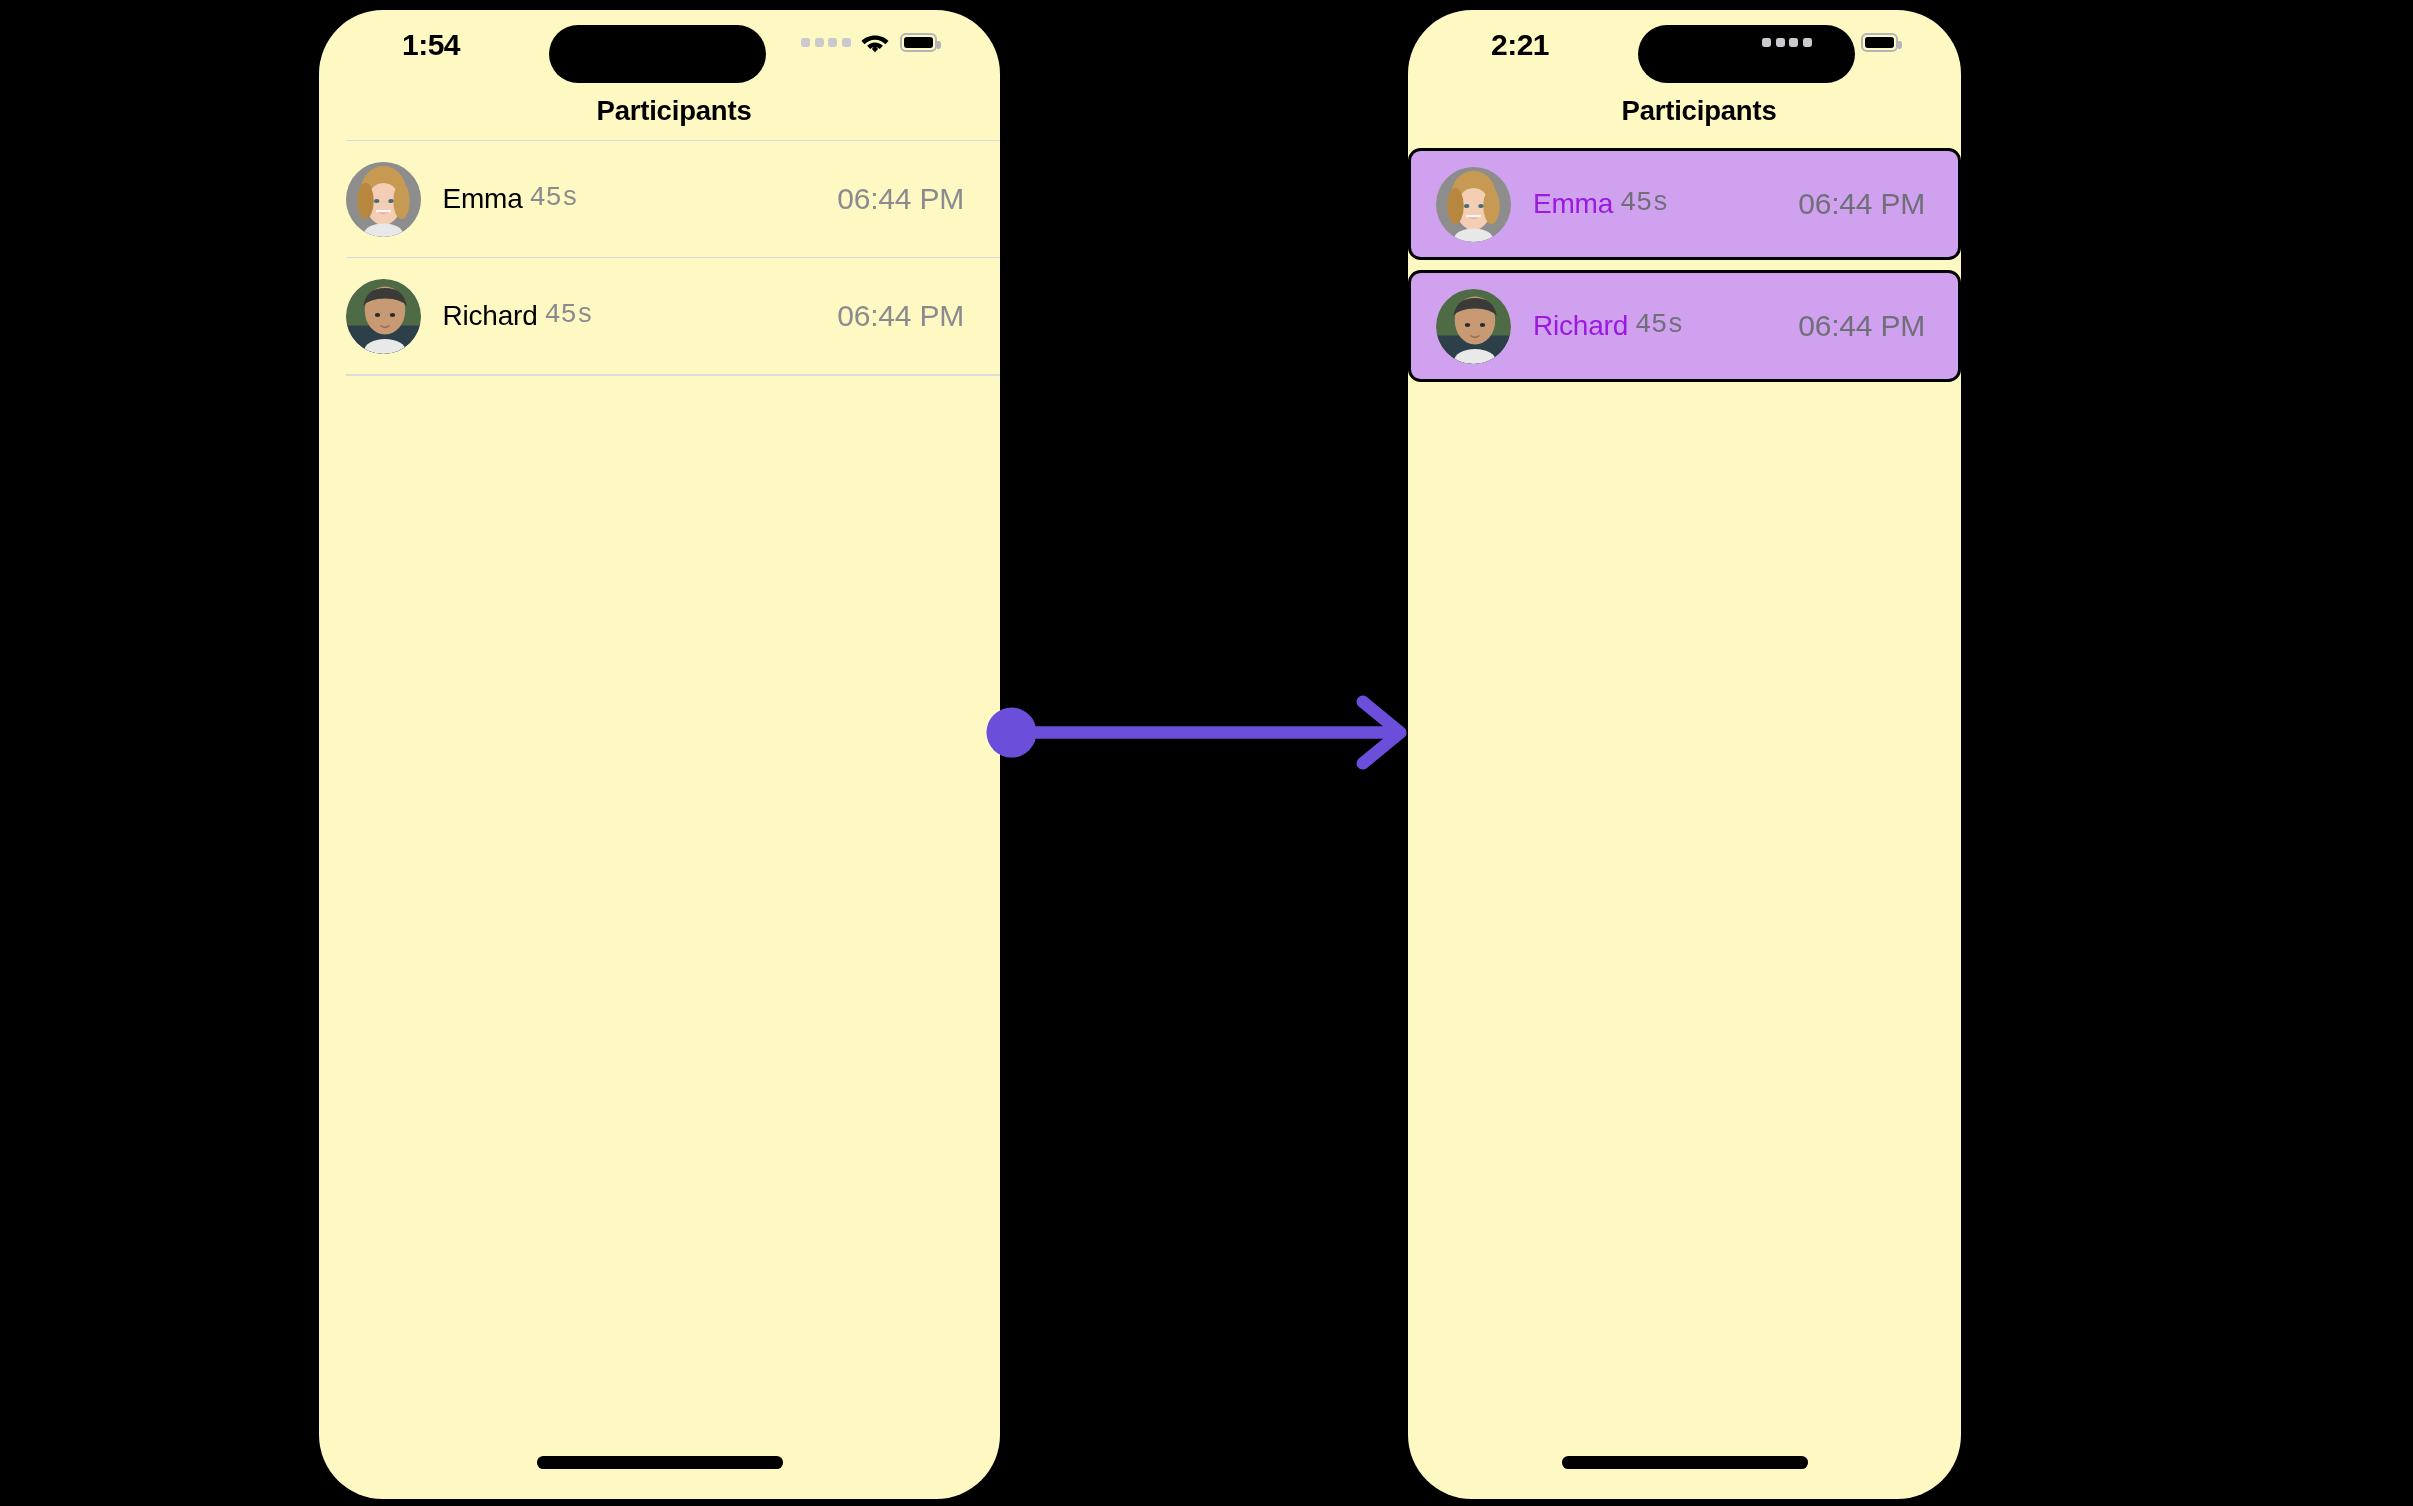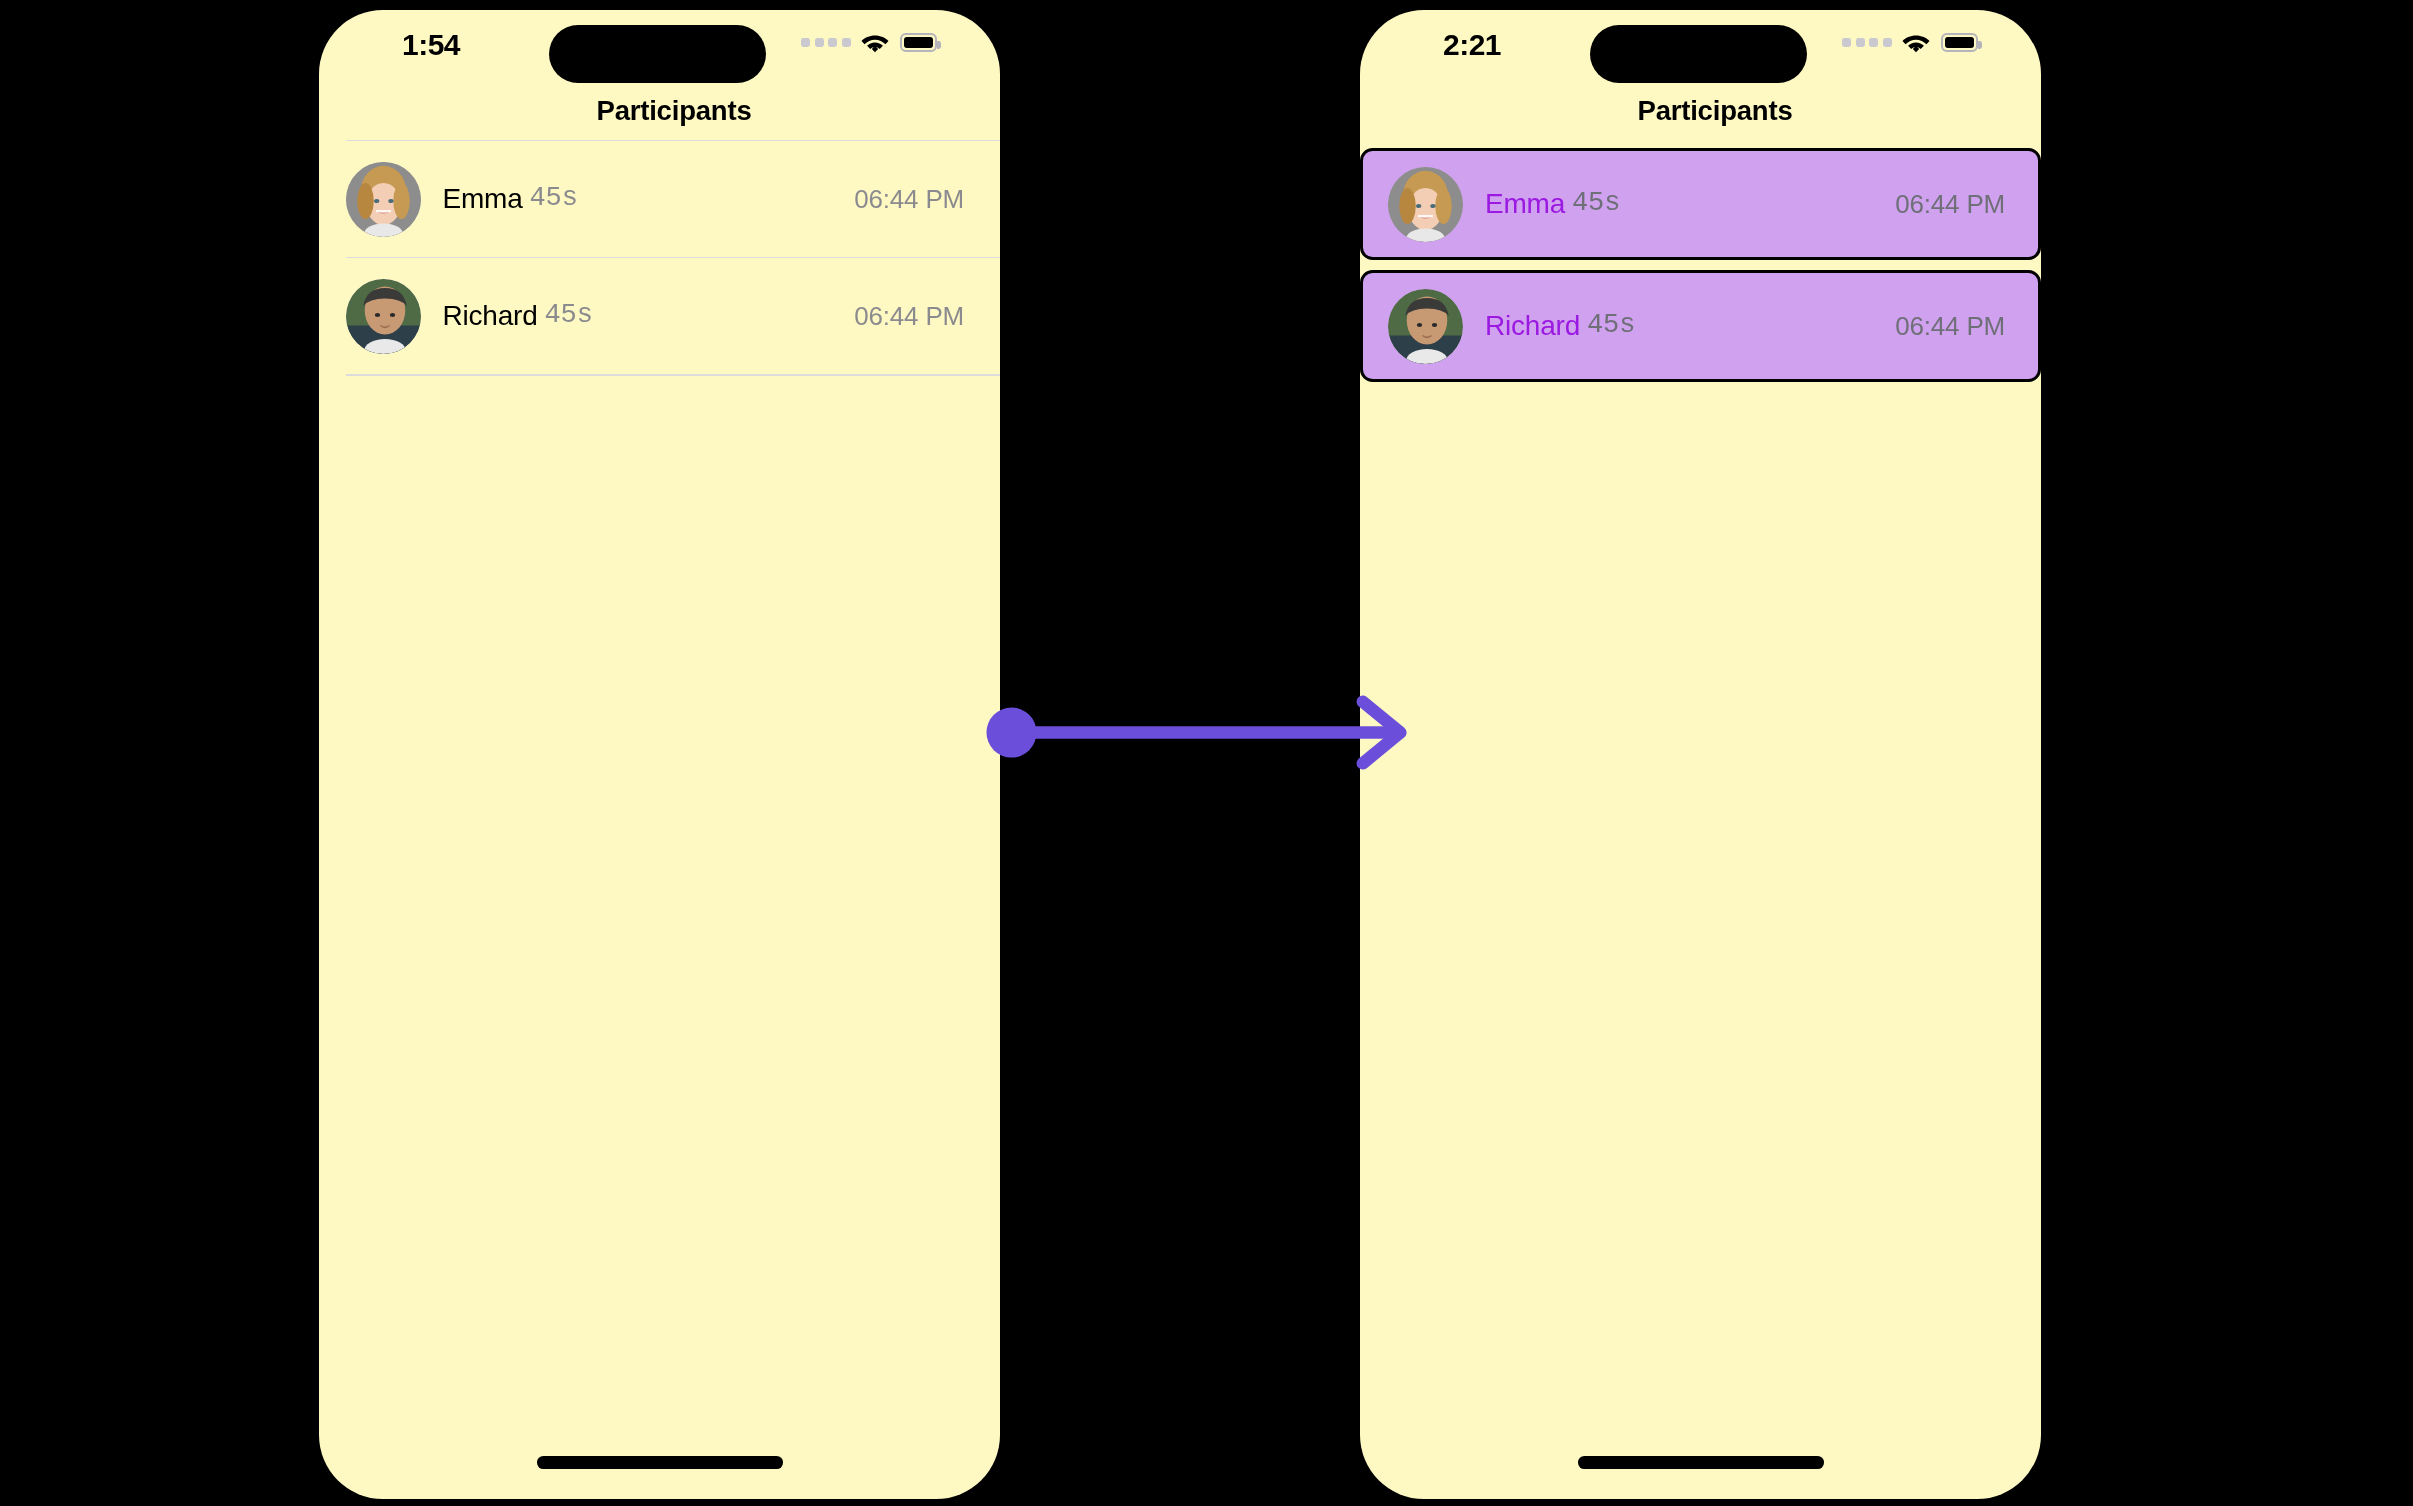--- a/index.html
+++ b/index.html
@@ -1,21 +1,21 @@
 <!DOCTYPE html>
 <html style="font-size:7.7px"><head>
 <meta charset="utf-8">
 <style>
   html,body{margin:0;padding:0;background:#000;}
   body{width:2420px;height:1506px;position:relative;overflow:hidden;
        font-family:"Liberation Sans","DejaVu Sans",sans-serif;}
 
   .phone{position:absolute;background:#fef9c3;border-radius:64px;overflow:hidden;}
   #phone-left {left:319px;  top:9.7px; width:681px; height:1489px;}
-  #phone-right{left:1360px; top:9.7px; width:681px; height:1489px;}
+  #phone-right{left:1408px; top:9.7px; width:553px; height:1489px;}
 
   
   .statusbar{position:relative;height:72px;}
   .sb-time{position:absolute;left:83px;top:18.3px;font-size:30px;font-weight:700;
            color:#000;letter-spacing:-0.5px;}
   .island{position:absolute;left:230px;top:15.4px;width:217px;height:58px;
           background:#000;border-radius:29px;}
   .sb-right{position:absolute;right:63px;top:23px;display:flex;align-items:center;gap:10.6px;}
   .dots{display:flex;gap:4.3px;align-items:center;}
   .dots i{display:block;width:9.2px;height:9.2px;border-radius:2.4px;background:#c9c9cf;}
@@ -36,21 +36,21 @@
   .list{position:relative;}
   .sep{height:1.4px;background:#dcdcdf;margin-left:26.5px;}
   .row{position:relative;height:116px;display:flex;align-items:center;padding-left:26.5px;}
   .avatar{width:75px;height:75px;border-radius:50%;flex:0 0 auto;overflow:hidden;
           position:relative;background:#9a9a9a;}
   .avatar svg{display:block;width:100%;height:100%;}
   .rowtext{margin-left:22px;display:flex;justify-content:center;gap:6.8px;}
   .rname{font-size:28px;color:#000;letter-spacing:-0.2px;line-height:1;}
   .rsub{font-size:27px;color:#8a8a8f;line-height:1;font-family:Liberation Mono, monospace;}
   .rtime{position:absolute;right:36px;top:50%;transform:translateY(-50%);
-         font-size:26px;color:#8a8a8f;letter-spacing:-0.2px;}
+         font-size:30px;color:#8a8a8f;letter-spacing:-0.2px;}
 
   
   .hl-list{position:relative;padding-top:8.7px;}
   .hl-row{position:relative;height:112px;display:flex;align-items:center;
           padding-left:25px;box-sizing:border-box;
           background:#cfa1ef;border:3.4px solid #000;border-radius:12.6px;
           margin:0 0 9.7px 0;}
   .hl-row .rname{color:#9b19e0;}
   .hl-row .rsub{color:#6f6f78;}
   .hl-row .rtime{color:#6f6f78;right:33px;}

